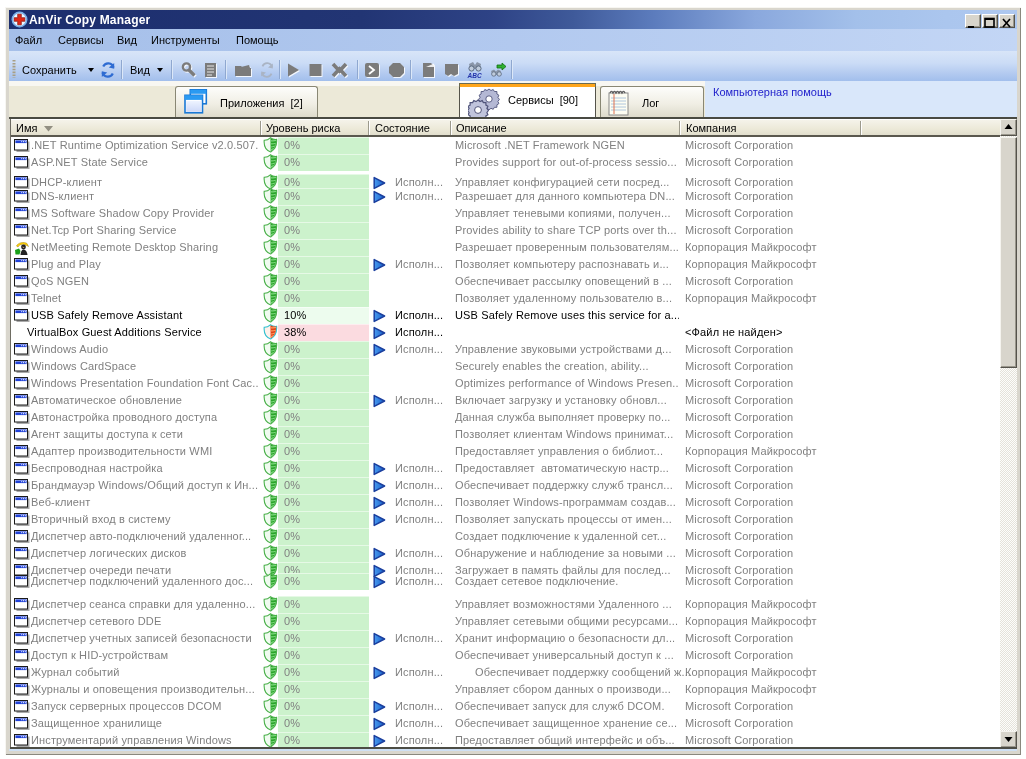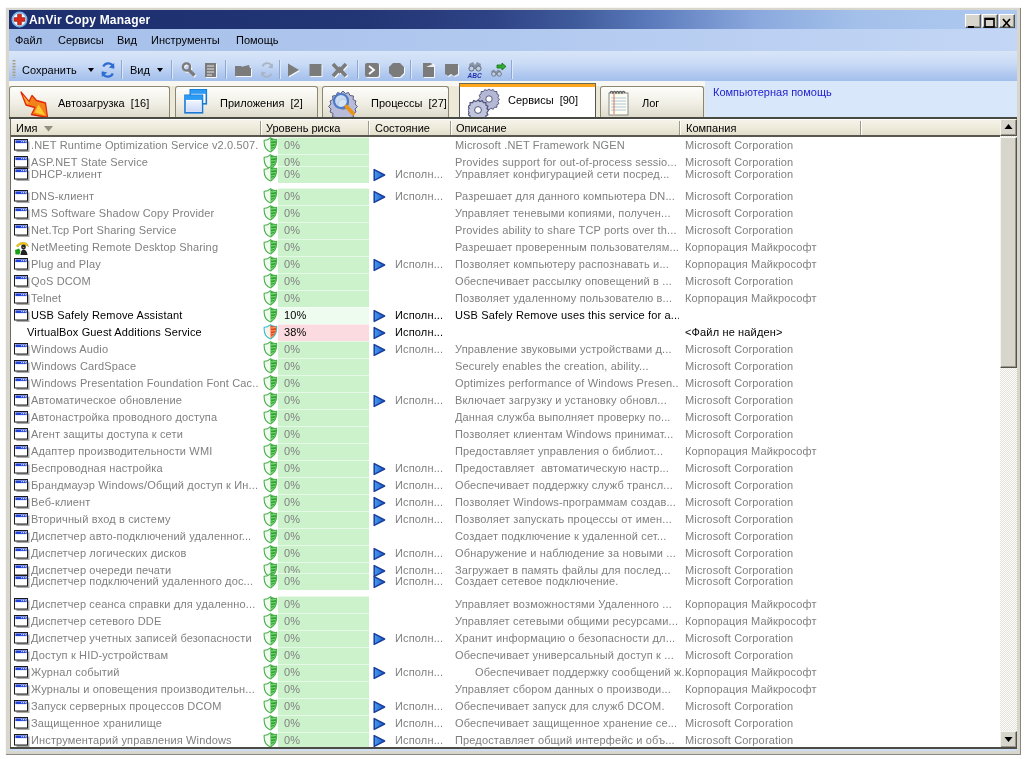--- a/index.html
+++ b/index.html
@@ -151,46 +151,29 @@
       <path d="M1 10 L4 8.5 L6 10.5 L8 8.5 L11 10 L10 13 L8 14 L4 14 L2 13 Z" fill="#8a96a8"></path>
       <circle cx="3.8" cy="13" r="2.2" fill="#c0ccdc" stroke="#5a6a80" stroke-width="0.8"></circle>
       <circle cx="9.2" cy="13" r="2.2" fill="#c0ccdc" stroke="#5a6a80" stroke-width="0.8"></circle>
     </svg>
     <div class="tsep" style="left:502px"></div>
 </div>
 <div id="tabs">
     <div class="white"></div>
     <div class="blue"></div>
     <div class="dark"></div>
-    <div class="tab" id="tab1" style="left:0px;width:161px">
-      <svg class="abs" style="left:9px;top:4px" width="30" height="28" viewBox="0 0 30 28">
-        <path d="M2 1 L10 10.5 L13 4.5 L17.5 9.5 L26.5 12 L28.5 26.5 L12.5 23.5 L16 16.5 L7 14 Z" fill="#f2831c" stroke="#e02808" stroke-width="1.3" stroke-linejoin="round"></path>
-        <path d="M19.5 13.5 L26.5 24.5 L15.5 21.5 Z" fill="#ffc830"></path>
-        <path d="M3.5 3.5 L10 11.5 L8 13 Z" fill="#ffb040"></path>
-      </svg>
-      <span class="t" style="left:48px;top:10px">Автозагрузка  [16]</span>
-    </div>
     <div class="tab" id="tab2" style="left:166px;width:143px">
       <svg class="abs" style="left:8px;top:2px" width="24" height="25" viewBox="0 0 24 25">
         <rect x="6.3" y="0.8" width="16" height="14" fill="#fff" stroke="#1878d6" stroke-width="1.6"></rect>
         <rect x="6.3" y="0.8" width="16" height="4" fill="#2a9af2"></rect>
         <rect x="1" y="6.3" width="17.5" height="17.5" fill="#fff" stroke="#1878d6" stroke-width="1.6"></rect>
         <rect x="1" y="6.3" width="17.5" height="4.6" fill="#2a9af2"></rect>
         <rect x="2.2" y="11.8" width="15.1" height="11" fill="url(#fgrad)"></rect>
       </svg>
       <span class="t" style="left:44px;top:10px">Приложения  [2]</span>
-    </div>
-    <div class="tab" id="tab3" style="left:313px;width:127px">
-      <svg class="abs" style="left:4px;top:1px" width="34" height="32" viewBox="0 0 34 32">
-        <path d="M16 3 l2.5 2.5 3-1 1.5 3 3.5 0.5 -0.5 3.5 3 1.5 -1 3 2.5 2.5 -2.5 2.5 1 3 -3 1.5 0.5 3.5 -3.5 0.5 -1.5 3 -3-1 -2.5 2.5 -2.5-2.5 -3 1 -1.5-3 -3.5-0.5 0.5-3.5 -3-1.5 1-3 -2.5-2.5 2.5-2.5 -1-3 3-1.5 -0.5-3.5 3.5-0.5 1.5-3 3 1 Z" fill="#b8bcd8" stroke="#5a5e84" stroke-width="1"></path>
-        <circle cx="16" cy="16" r="5" fill="#e8e8f4" stroke="#5a5e84"></circle>
-        <circle cx="14" cy="13" r="7" fill="#cfe4f6" fill-opacity="0.8" stroke="#4a7ac8" stroke-width="2.2"></circle>
-        <path d="M19.5 18.5 L26 25.5" stroke="#e8941a" stroke-width="4" stroke-linecap="round"></path>
-      </svg>
-      <span class="t" style="left:48px;top:10px">Процессы  [27]</span>
     </div>
     <div class="tab" id="tab4" style="left:450px;width:137px">
       <div class="or"></div>
       <svg class="abs" style="left:8px;top:4px" width="34" height="32" viewBox="0 0 34 32">
         <g fill="#b4b8d4" stroke="#5a5e84" stroke-width="1">
         <path d="M21 2 l2 1.5 2.2-1 1.2 2 2.5 0 0 2.5 2 1.2 -1 2.2 1.5 2 -1.5 2 1 2.2 -2 1.2 0 2.5 -2.5 0 -1.2 2 -2.2-1 -2 1.5 -2-1.5 -2.2 1 -1.2-2 -2.5 0 0-2.5 -2-1.2 1-2.2 -1.5-2 1.5-2 -1-2.2 2-1.2 0-2.5 2.5 0 1.2-2 2.2 1 Z"></path>
         </g>
         <circle cx="21" cy="12" r="3.2" fill="#fff" stroke="#5a5e84"></circle>
         <g fill="#c0c4dc" stroke="#50547a" stroke-width="1.2">
         <path d="M12 15 l2 1.6 2.2-1 1.2 2 2.5 0 0 2.5 2 1.2 -1 2.2 1.5 2 -1.5 2 1 2.2 -2 1.2 0 2.5 -2.5 0 -1.2 2 -2.2-1 -2 1.6 -2-1.6 -2.2 1 -1.2-2 -2.5 0 0-2.5 -2-1.2 1-2.2 -1.5-2 1.5-2 -1-2.2 2-1.2 0-2.5 2.5 0 1.2-2 2.2 1 Z" transform="translate(-2,-2)"></path>
@@ -272,21 +255,21 @@
     <div class="c" style="left:20px;width:227px;color:#808080">ASP.NET State Service</div>
     <div style="position:absolute;left:252px;top:0px"><svg class="sic" width="15" height="16" viewBox="0 0 15 16">
         <path d="M7.3 0.8 C9.3 2.1 11.4 2.6 13.6 2.4 C14 7.4 12.4 12.4 7.7 14.9 C3 13.4 0.7 9.1 1.2 3.2 C3.5 3.3 5.6 2.4 7.3 0.8 Z" fill="#f0fbf0" stroke="#4ab04a" stroke-width="1.1"></path>
         <path d="M7.4 1.2 C8.8 2.2 10.8 2.7 13.2 2.6 C13.4 7.2 12.1 11.9 7.7 14.3 Z" fill="#2aa42a"></path>
         <path d="M7.5 3.6 C9.4 4 11.4 3.9 13.1 3.4 M7.5 6.8 C9.2 7 11.2 6.7 12.7 6.2 M7.6 10 C9 10 10.6 9.6 11.8 9 M7.6 12.6 C8.6 12.5 9.8 12 10.6 11.4" stroke="#7fd87f" stroke-width="1.1" fill="none"></path>
       </svg></div>
     <div class="c" style="left:273px;width:70px;color:#808080">0%</div>
     <div class="c" style="left:444px;width:224px;color:#808080">Provides support for out-of-process sessio...</div>
     <div class="c" style="left:674px;width:180px;color:#808080">Microsoft Corporation</div>
   </div>
-<div class="row" style="top:166px">
+<div class="row" style="top:174px">
     <div class="rc" style="background:#ccf2cc"></div>
     <div style="position:absolute;left:3px;top:2px"><svg class="ric" width="16" height="13" viewBox="0 0 16 13">
 <rect x="2.5" y="2.5" width="13" height="10.5" fill="#aaaaaa"></rect>
 <rect x="0.5" y="0.5" width="13" height="10.5" fill="#fff" stroke="#1a1a1a" stroke-width="1"></rect>
 <rect x="1.4" y="1.4" width="11.2" height="2.7" fill="#2142d8"></rect>
 <rect x="7.2" y="2.2" width="1" height="1" fill="#fff"></rect>
 <rect x="9" y="2.2" width="1" height="1" fill="#fff"></rect>
 <rect x="10.8" y="2.2" width="1" height="1" fill="#fff"></rect>
 </svg></div>
     <div class="c" style="left:20px;width:227px;color:#808080">DHCP-клиент</div>
@@ -413,21 +396,21 @@
 <div class="row" style="top:273px">
     <div class="rc" style="background:#ccf2cc"></div>
     <div style="position:absolute;left:3px;top:2px"><svg class="ric" width="16" height="13" viewBox="0 0 16 13">
 <rect x="2.5" y="2.5" width="13" height="10.5" fill="#aaaaaa"></rect>
 <rect x="0.5" y="0.5" width="13" height="10.5" fill="#fff" stroke="#1a1a1a" stroke-width="1"></rect>
 <rect x="1.4" y="1.4" width="11.2" height="2.7" fill="#2142d8"></rect>
 <rect x="7.2" y="2.2" width="1" height="1" fill="#fff"></rect>
 <rect x="9" y="2.2" width="1" height="1" fill="#fff"></rect>
 <rect x="10.8" y="2.2" width="1" height="1" fill="#fff"></rect>
 </svg></div>
-    <div class="c" style="left:20px;width:227px;color:#808080">QoS DCOM</div>
+    <div class="c" style="left:20px;width:227px;color:#808080">QoS NGEN</div>
     <div style="position:absolute;left:252px;top:0px"><svg class="sic" width="15" height="16" viewBox="0 0 15 16">
         <path d="M7.3 0.8 C9.3 2.1 11.4 2.6 13.6 2.4 C14 7.4 12.4 12.4 7.7 14.9 C3 13.4 0.7 9.1 1.2 3.2 C3.5 3.3 5.6 2.4 7.3 0.8 Z" fill="#f0fbf0" stroke="#4ab04a" stroke-width="1.1"></path>
         <path d="M7.4 1.2 C8.8 2.2 10.8 2.7 13.2 2.6 C13.4 7.2 12.1 11.9 7.7 14.3 Z" fill="#2aa42a"></path>
         <path d="M7.5 3.6 C9.4 4 11.4 3.9 13.1 3.4 M7.5 6.8 C9.2 7 11.2 6.7 12.7 6.2 M7.6 10 C9 10 10.6 9.6 11.8 9 M7.6 12.6 C8.6 12.5 9.8 12 10.6 11.4" stroke="#7fd87f" stroke-width="1.1" fill="none"></path>
       </svg></div>
     <div class="c" style="left:273px;width:70px;color:#808080">0%</div>
     <div class="c" style="left:444px;width:224px;color:#808080">Обеспечивает рассылку оповещений в ...</div>
     <div class="c" style="left:674px;width:180px;color:#808080">Microsoft Corporation</div>
   </div>
 <div class="row" style="top:290px">

